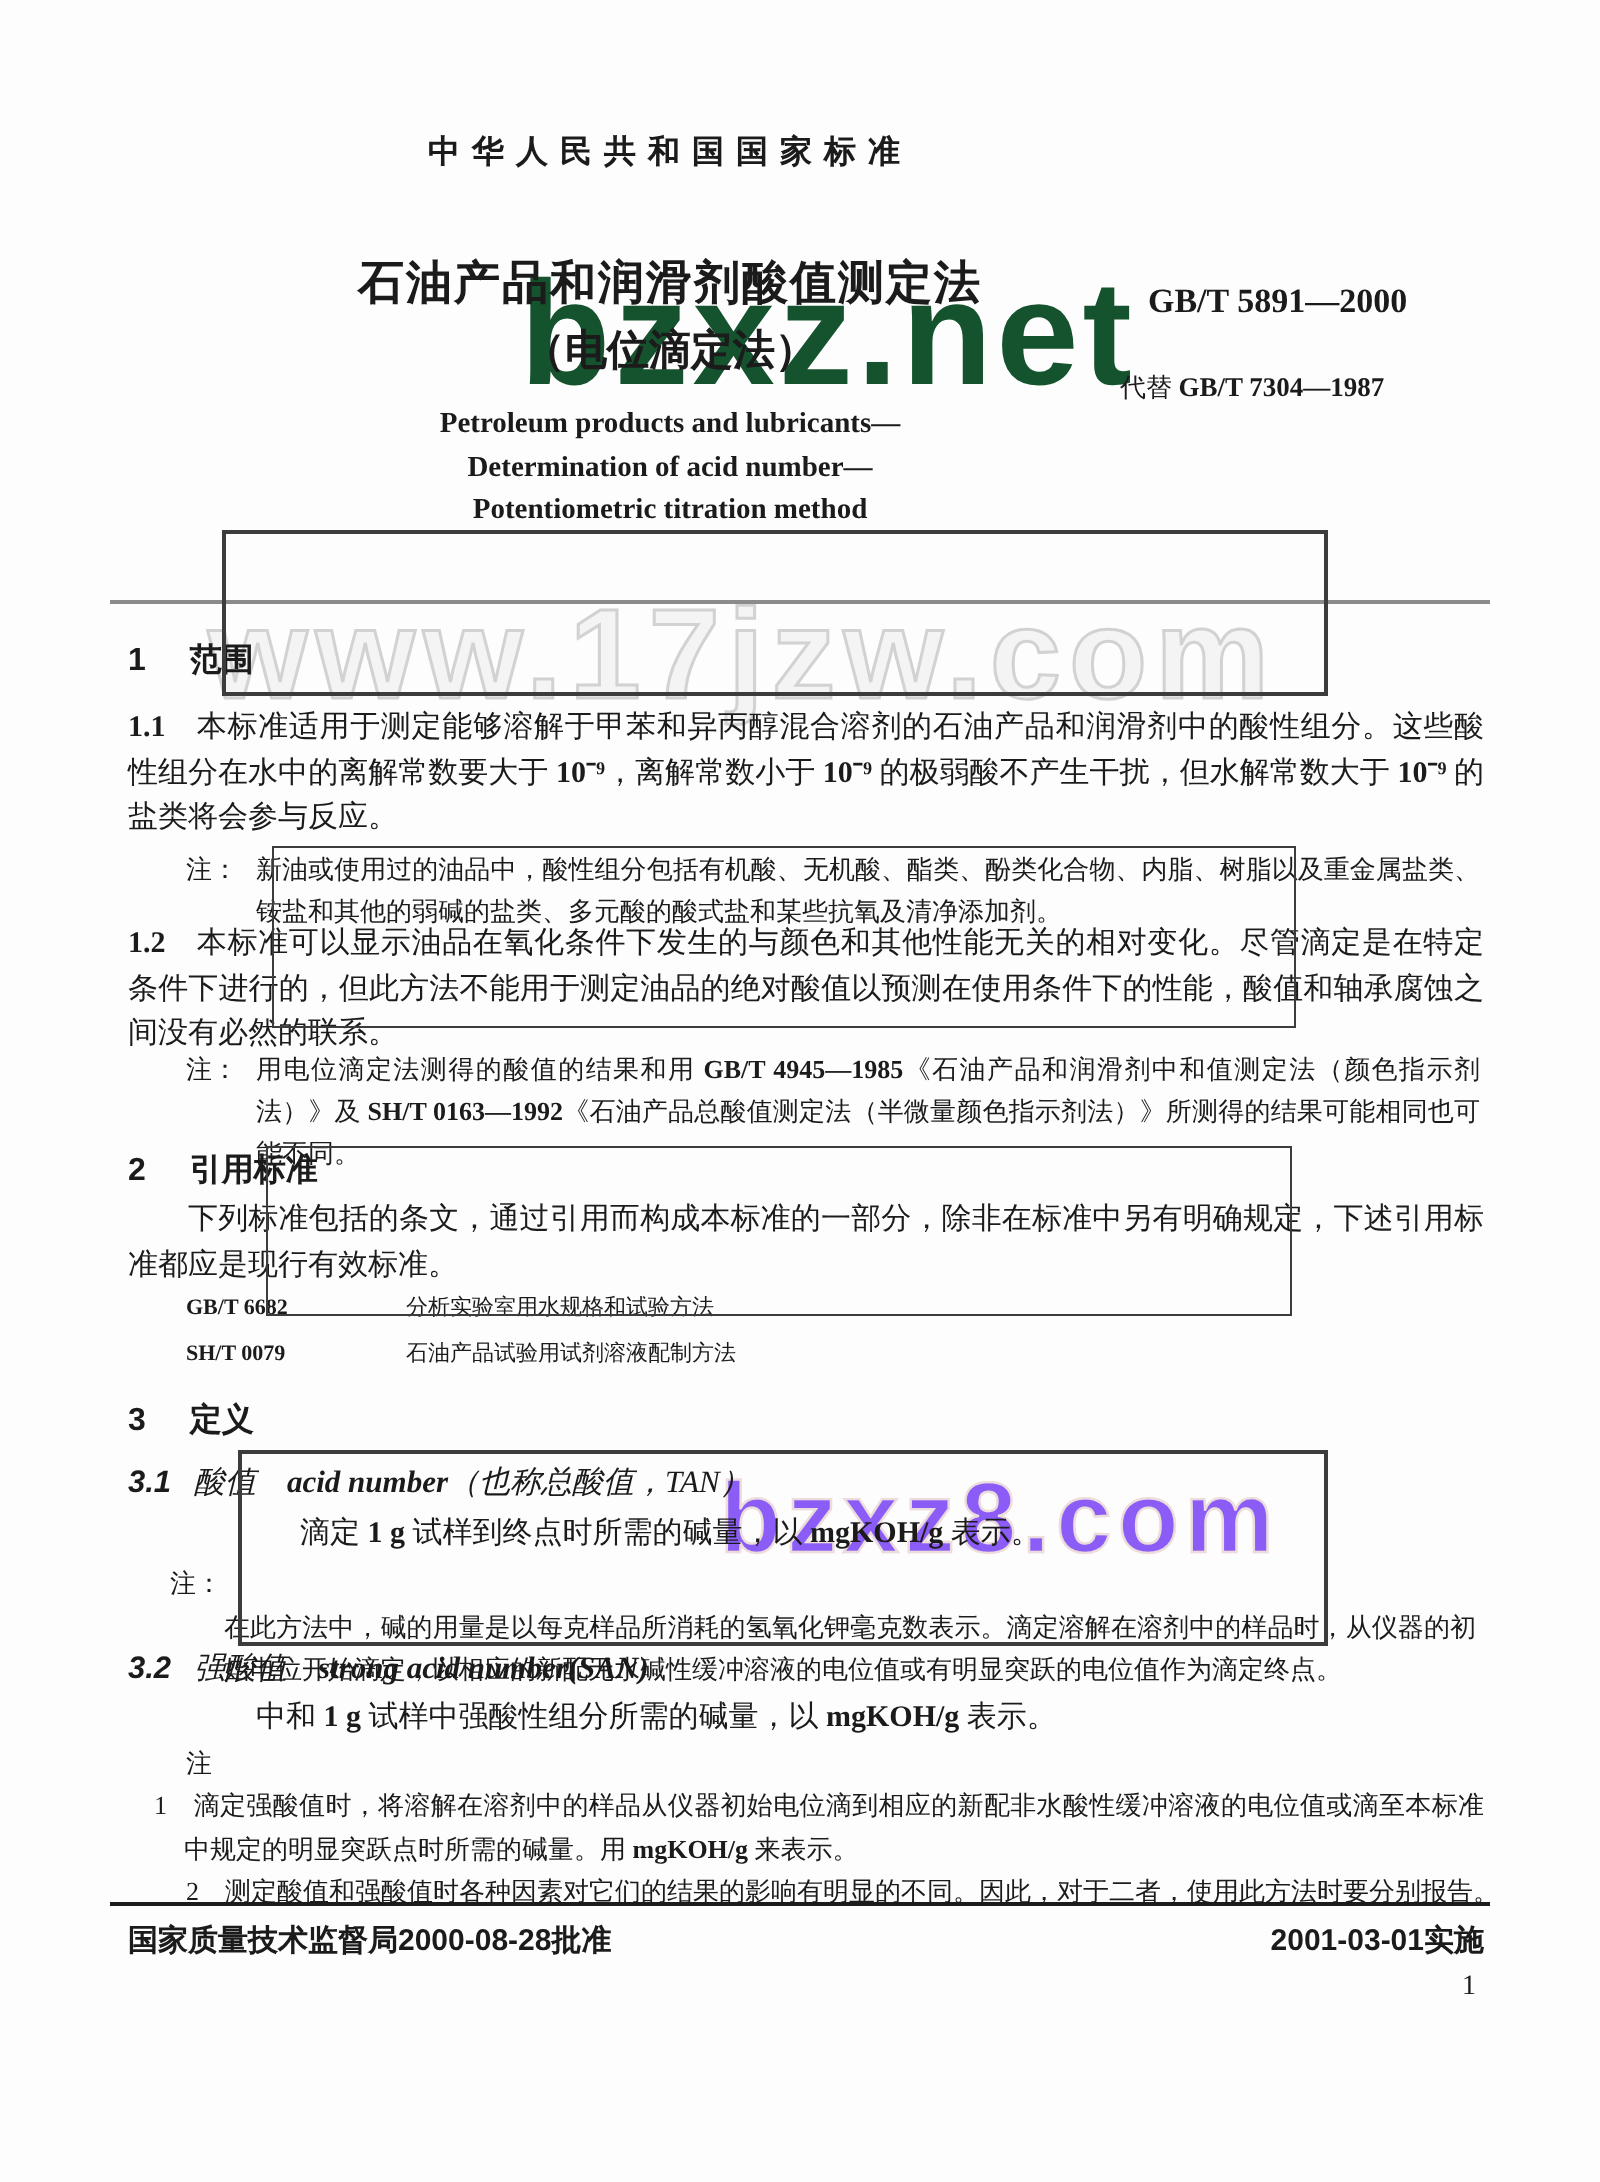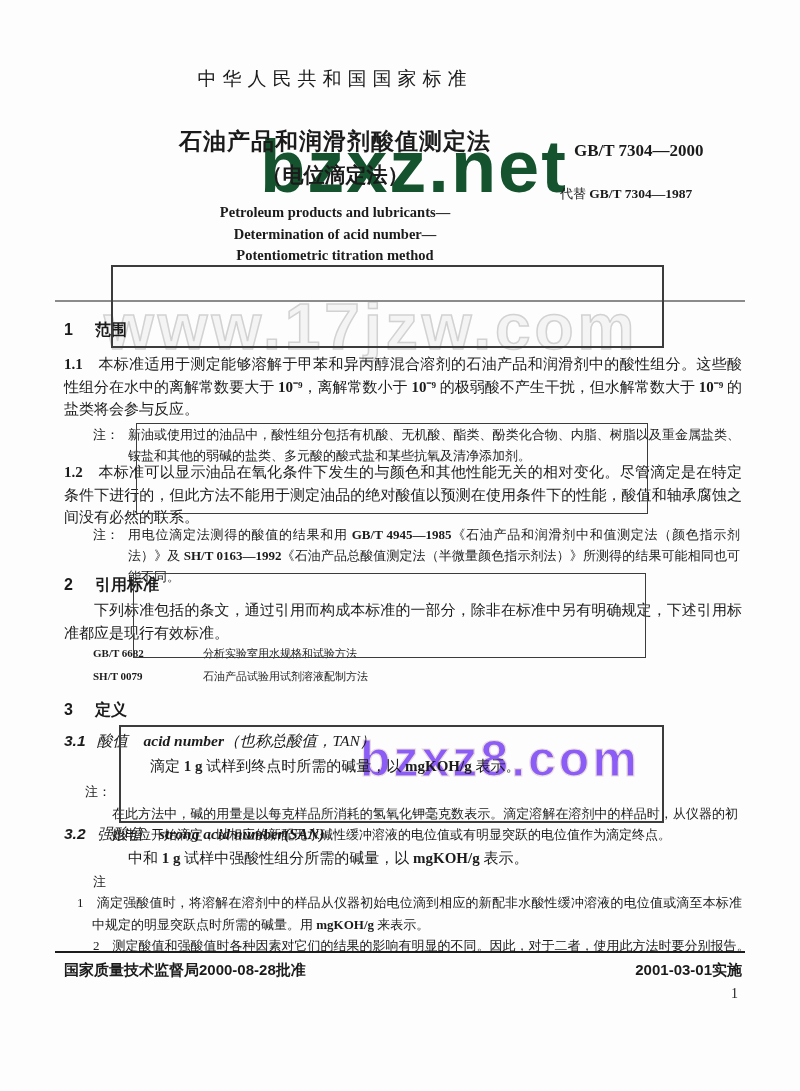--- a/index.html
+++ b/index.html
@@ -22,21 +22,21 @@
   
   .frame{position:absolute;border:2px solid #3c3c3c;z-index:4;pointer-events:none;background:transparent;}
   .box1{left:111px;top:265px;width:549px;height:79px;}
   .box2{left:136px;top:423px;width:510px;height:89px;border-width:1.5px;}
   .box3{left:133px;top:573px;width:511px;height:83px;border-width:1.5px;}
   .box4{left:119px;top:725px;width:541px;height:94px;}
   .rule1{position:absolute;left:55px;top:300px;width:690px;height:2px;background:#8b8b8b;z-index:1;}
   .rule2{position:absolute;left:55px;top:951px;width:690px;height:2px;background:#1c1c1c;z-index:1;}
   
   .titlewrap{position:absolute;left:55px;width:560px;text-align:center;z-index:3;}
-  .hdr-label{top:66px;font-family:"Liberation Sans",sans-serif;font-weight:normal;font-size:19px;letter-spacing:6px;}
+  .hdr-label{top:66px;font-family:"Liberation Sans",sans-serif;font-weight:bold;font-size:16px;letter-spacing:6px;}
   .title-cn{top:126px;font-family:"Liberation Sans",sans-serif;font-weight:bold;font-size:23px;letter-spacing:1px;}
   .subtitle-cn{top:161px;font-family:Liberation Mono, monospace;font-weight:bold;font-size:21px;}
   .en{font-weight:bold;font-size:14.5px;}
   .en1{top:204px;} .en2{top:226px;} .en3{top:247px;}
   .std-no{position:absolute;left:574px;top:141px;font-weight:bold;font-size:17px;z-index:3;white-space:nowrap;}
   .replaces{position:absolute;left:560px;top:185px;font-size:13px;z-index:3;white-space:nowrap;}
   .replaces b{font-size:13.5px;}
   
   .blk{position:absolute;z-index:3;}
   .body15{font-size:15px;line-height:22.5px;text-align:justify;}
@@ -89,21 +89,21 @@
   <div class="frame box1"></div>
   <div class="frame box2"></div>
   <div class="frame box3"></div>
   <div class="frame box4"></div>
   <div class="rule1"></div>
   <div class="rule2"></div>
 
   <div class="titlewrap hdr-label">中华人民共和国国家标准</div>
   <div class="titlewrap title-cn">石油产品和润滑剂酸值测定法</div>
   <div class="titlewrap subtitle-cn">（电位滴定法）</div>
-  <div class="std-no">GB/T 7304—2000</div>
+  <div class="std-no">GB/T 5891—2000</div>
   <div class="replaces">
     <span>代替</span>
     <b>GB/T 7304—1987</b>
   </div>
   <div class="titlewrap en en1">Petroleum products and lubricants—</div>
   <div class="titlewrap en en2">Determination of acid number—</div>
   <div class="titlewrap en en3">Potentiometric titration method</div>
 
   <div class="blk sech h1">
     <span>1</span><span class="gap"></span><span>范围</span>

